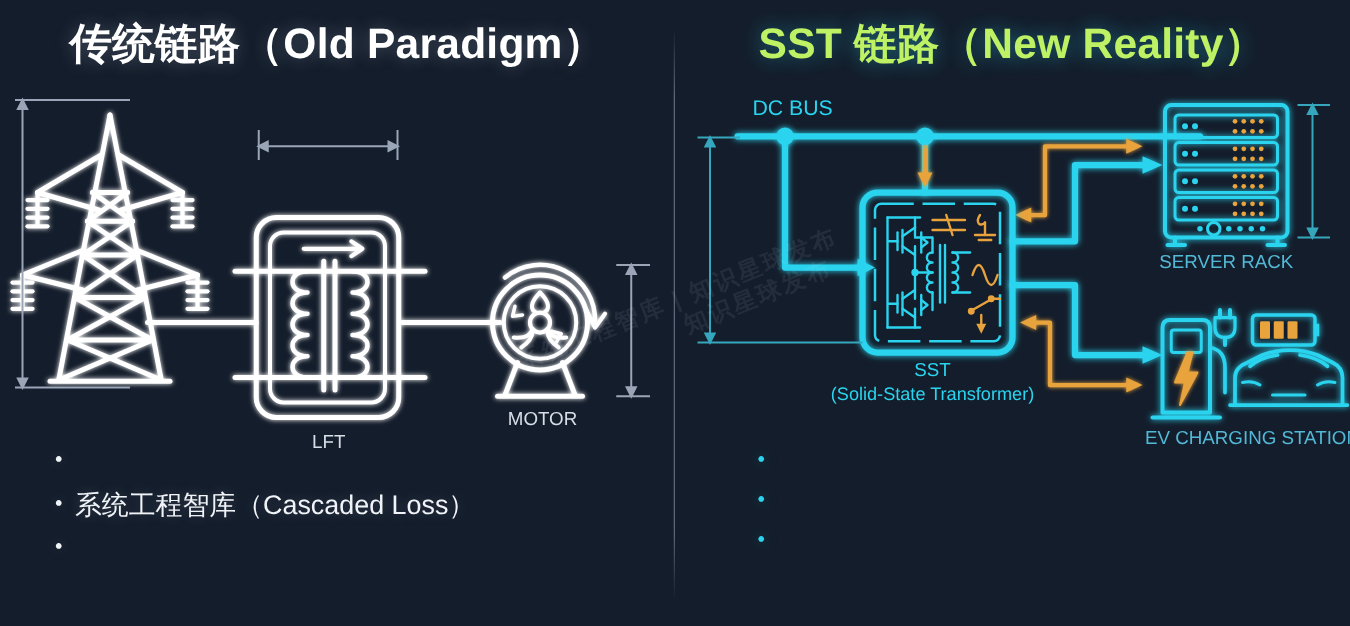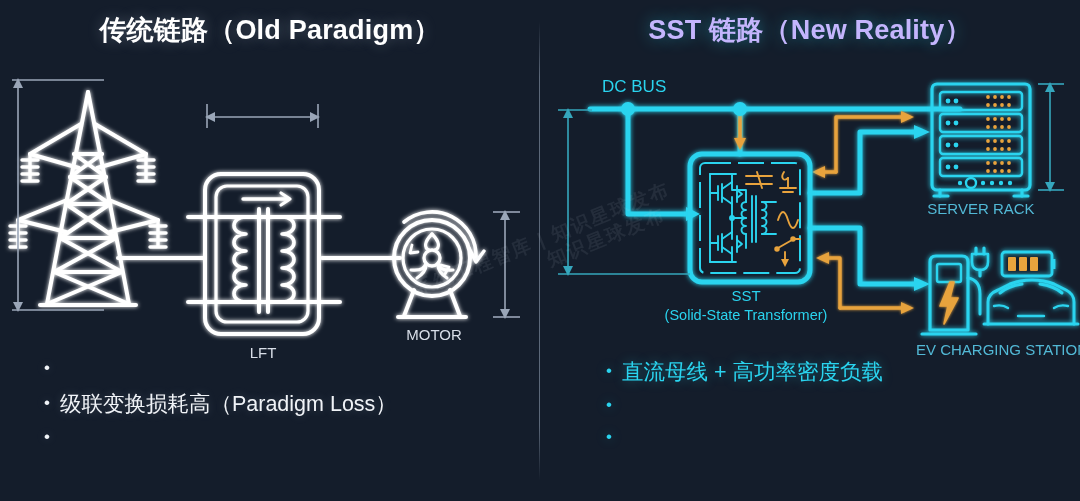--- a/index.html
+++ b/index.html
@@ -22,25 +22,25 @@
   .panel.left{left:0;}
   .panel.right{left:540px;}
 
   .divider{
     position:absolute;left:539px;top:22px;width:1px;height:458px;
     background:linear-gradient(180deg,rgba(150,165,185,0) 0%,rgba(150,165,185,.55) 12%,rgba(150,165,185,.55) 88%,rgba(150,165,185,0) 100%);
   }
 
   .title{
     position:absolute;top:12px;width:100%;text-align:center;
-    font-size:27px;font-weight:bold;letter-spacing:.2px;
+    font-size:34px;font-weight:bold;letter-spacing:.2px;
     white-space:nowrap;
   }
   .title.old{color:#ffffff;text-shadow:0 0 14px rgba(190,205,225,.30);}
-  .title.new{color:#c4b5fd;text-shadow:0 0 16px rgba(42,212,239,.45);}
+  .title.new{color:#bef264;text-shadow:0 0 16px rgba(42,212,239,.45);}
 
   .svgwrap{position:absolute;left:0;top:62px;width:540px;height:300px;}
   svg{display:block;overflow:visible;}
 
   .bullets{position:absolute;left:0;top:362px;width:540px;}
   .bullet{
     display:flex;align-items:baseline;
     font-size:21.5px;line-height:1.0;
     padding:0 0 0 44px;margin-bottom:15px;white-space:nowrap;
   }
@@ -213,21 +213,21 @@
 
       <svg width="0" height="0" style="position:absolute"></svg>
     </div>
 
     <div class="bullets old">
       <div class="bullet">
         <span class="dot">•</span>
       </div>
       <div class="bullet">
         <span class="dot">•</span>
-        <span>级联变换损耗高（Paradigm Loss）</span>
+        <span>系统工程智库（Cascaded Loss）</span>
       </div>
       <div class="bullet">
         <span class="dot">•</span>
       </div>
     </div>
   </div>
 
   <div class="panel right">
 
     <div class="title new">SST 链路（New Reality）</div>
@@ -475,21 +475,20 @@
         <text x="206" y="239" text-anchor="middle" font-family="Liberation Sans, sans-serif" font-size="15" fill="#2ad4ef">SST</text>
         <text x="206" y="258" text-anchor="middle" font-family="Liberation Sans, sans-serif" font-size="14.5" fill="#2ad4ef">(Solid-State Transformer)</text>
         <text x="441" y="152" text-anchor="middle" font-family="Liberation Sans, sans-serif" font-size="15" fill="#52b9d6">SERVER RACK</text>
         <text x="462" y="293" text-anchor="middle" font-family="Liberation Sans, sans-serif" font-size="15" fill="#52b9d6">EV CHARGING STATION</text>
       </svg>
     </div>
 
     <div class="bullets new">
       <div class="bullet">
         <span class="dot">•</span>
-        <span>直流母线 + 高功率密度负载</span>
       </div>
       <div class="bullet">
         <span class="dot">•</span>
       </div>
       <div class="bullet">
         <span class="dot">•</span>
       </div>
     </div>
   </div>
 

